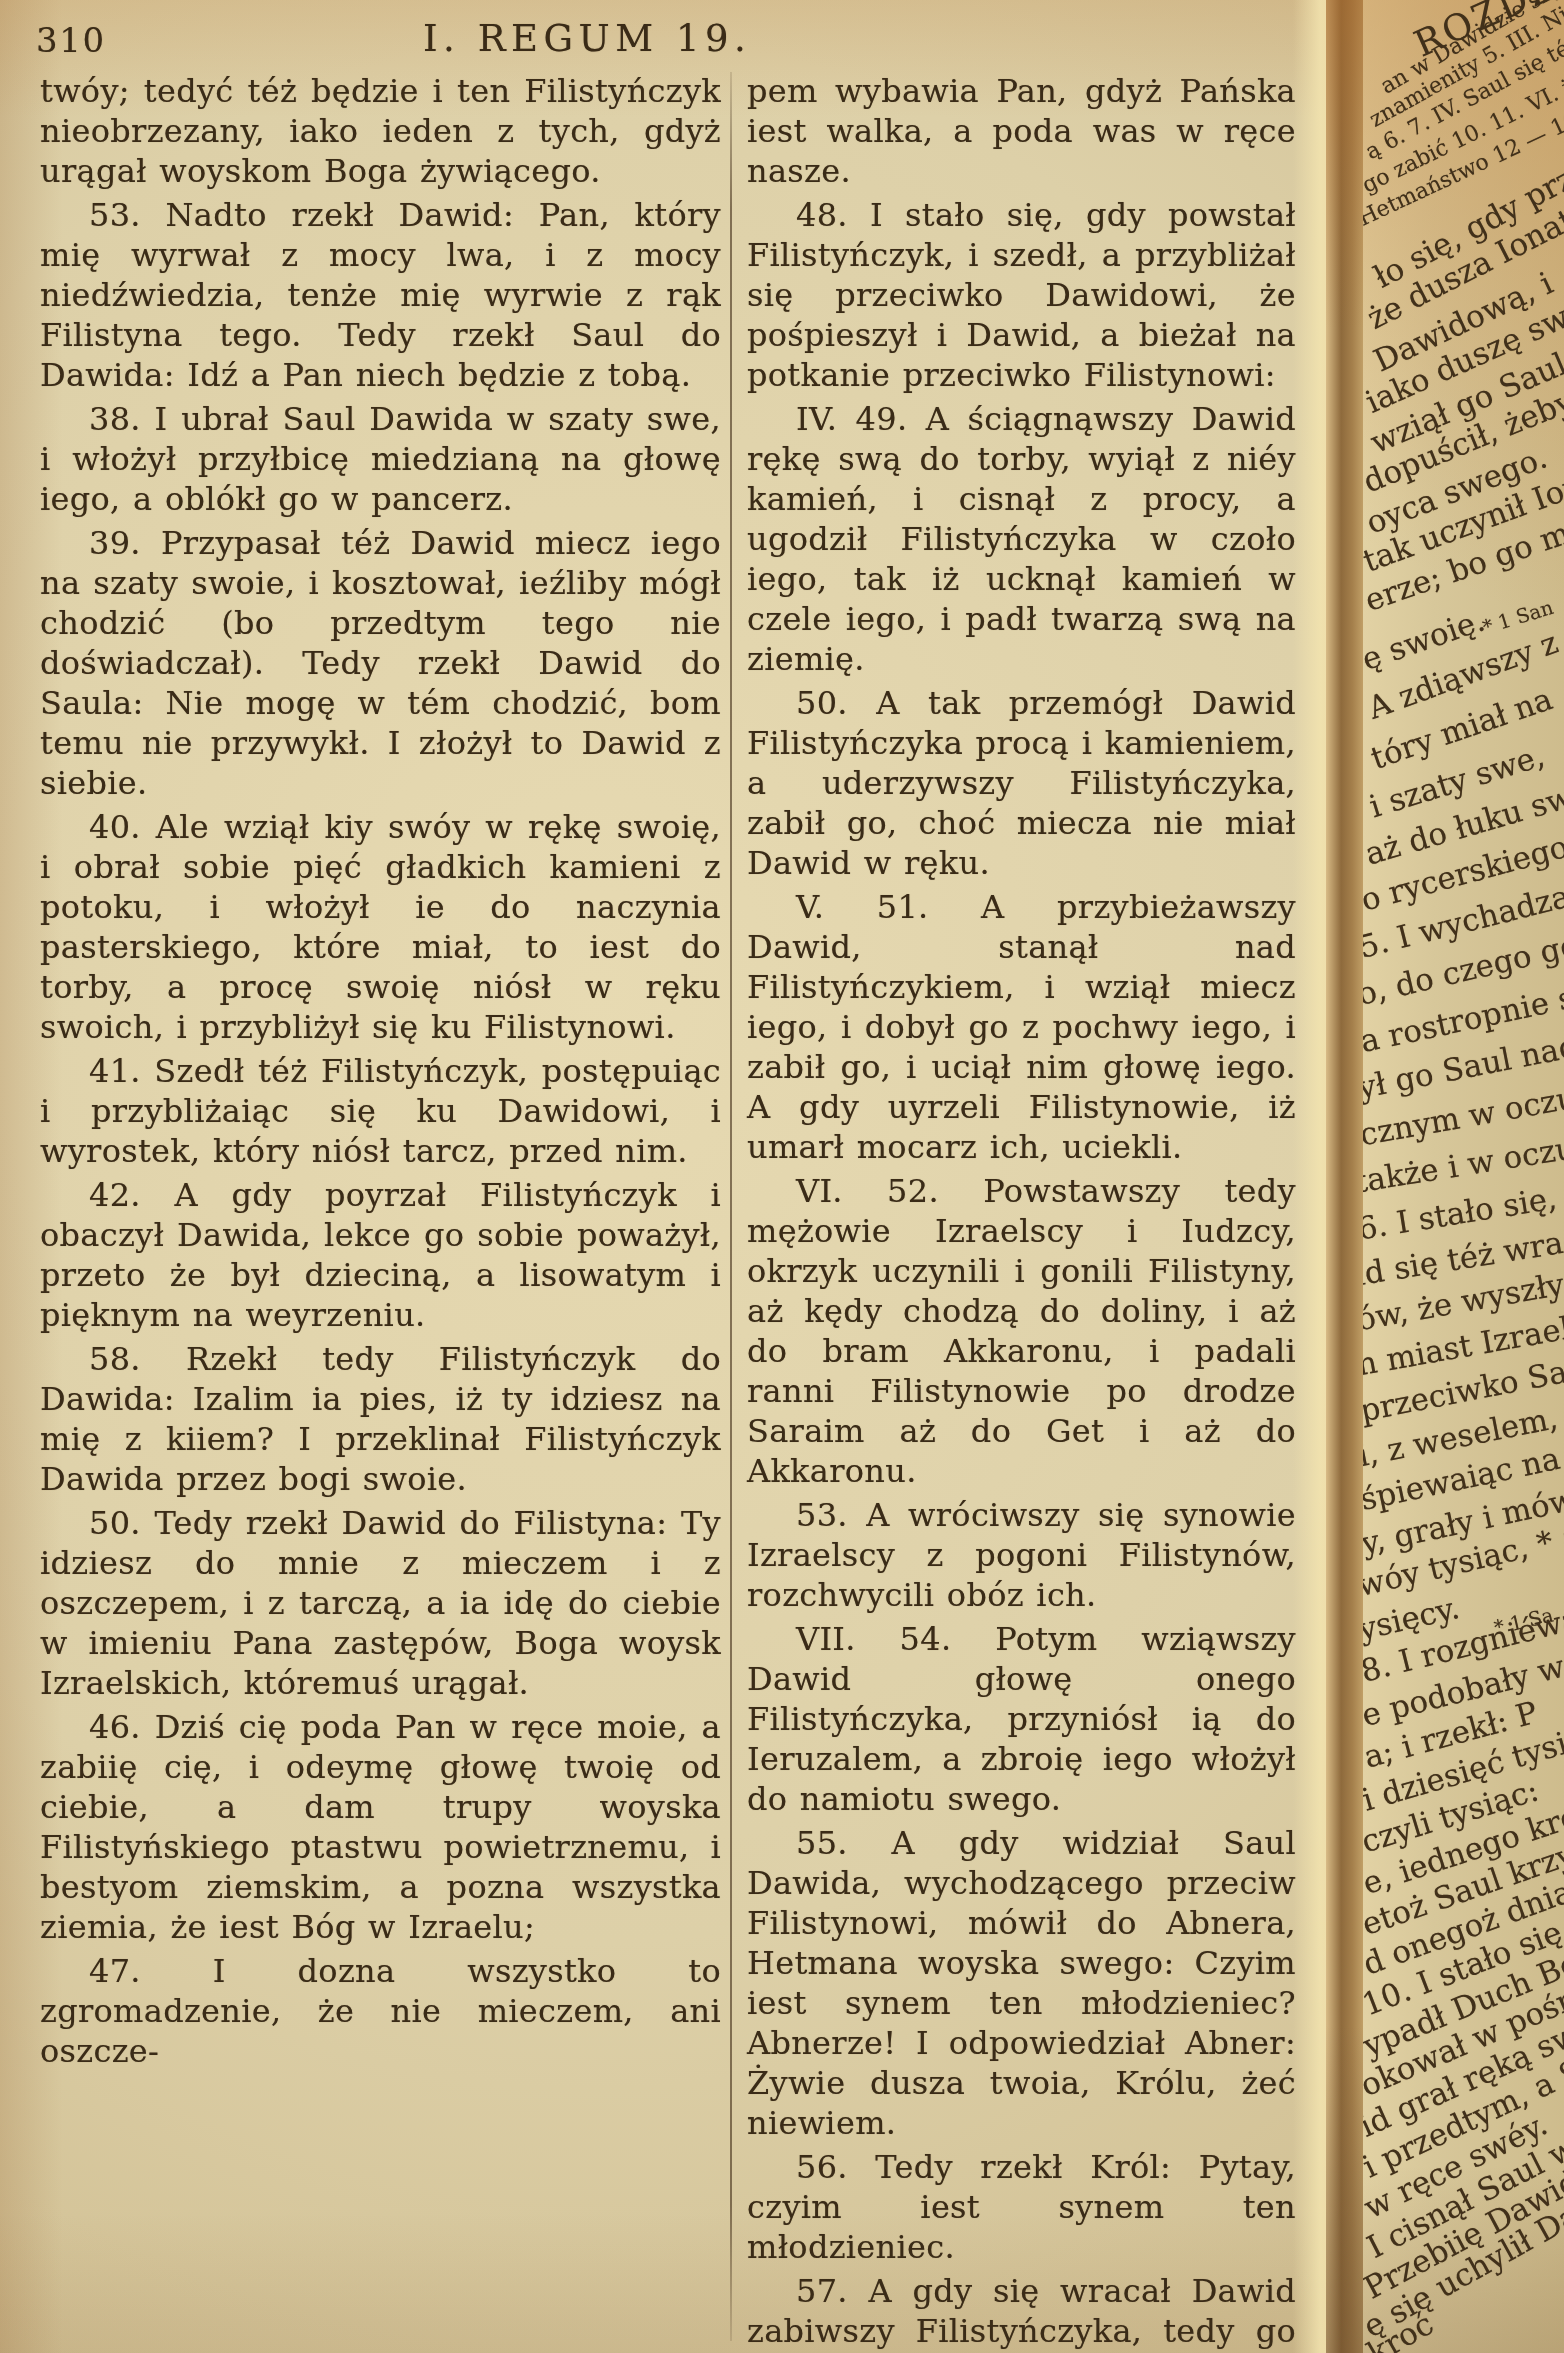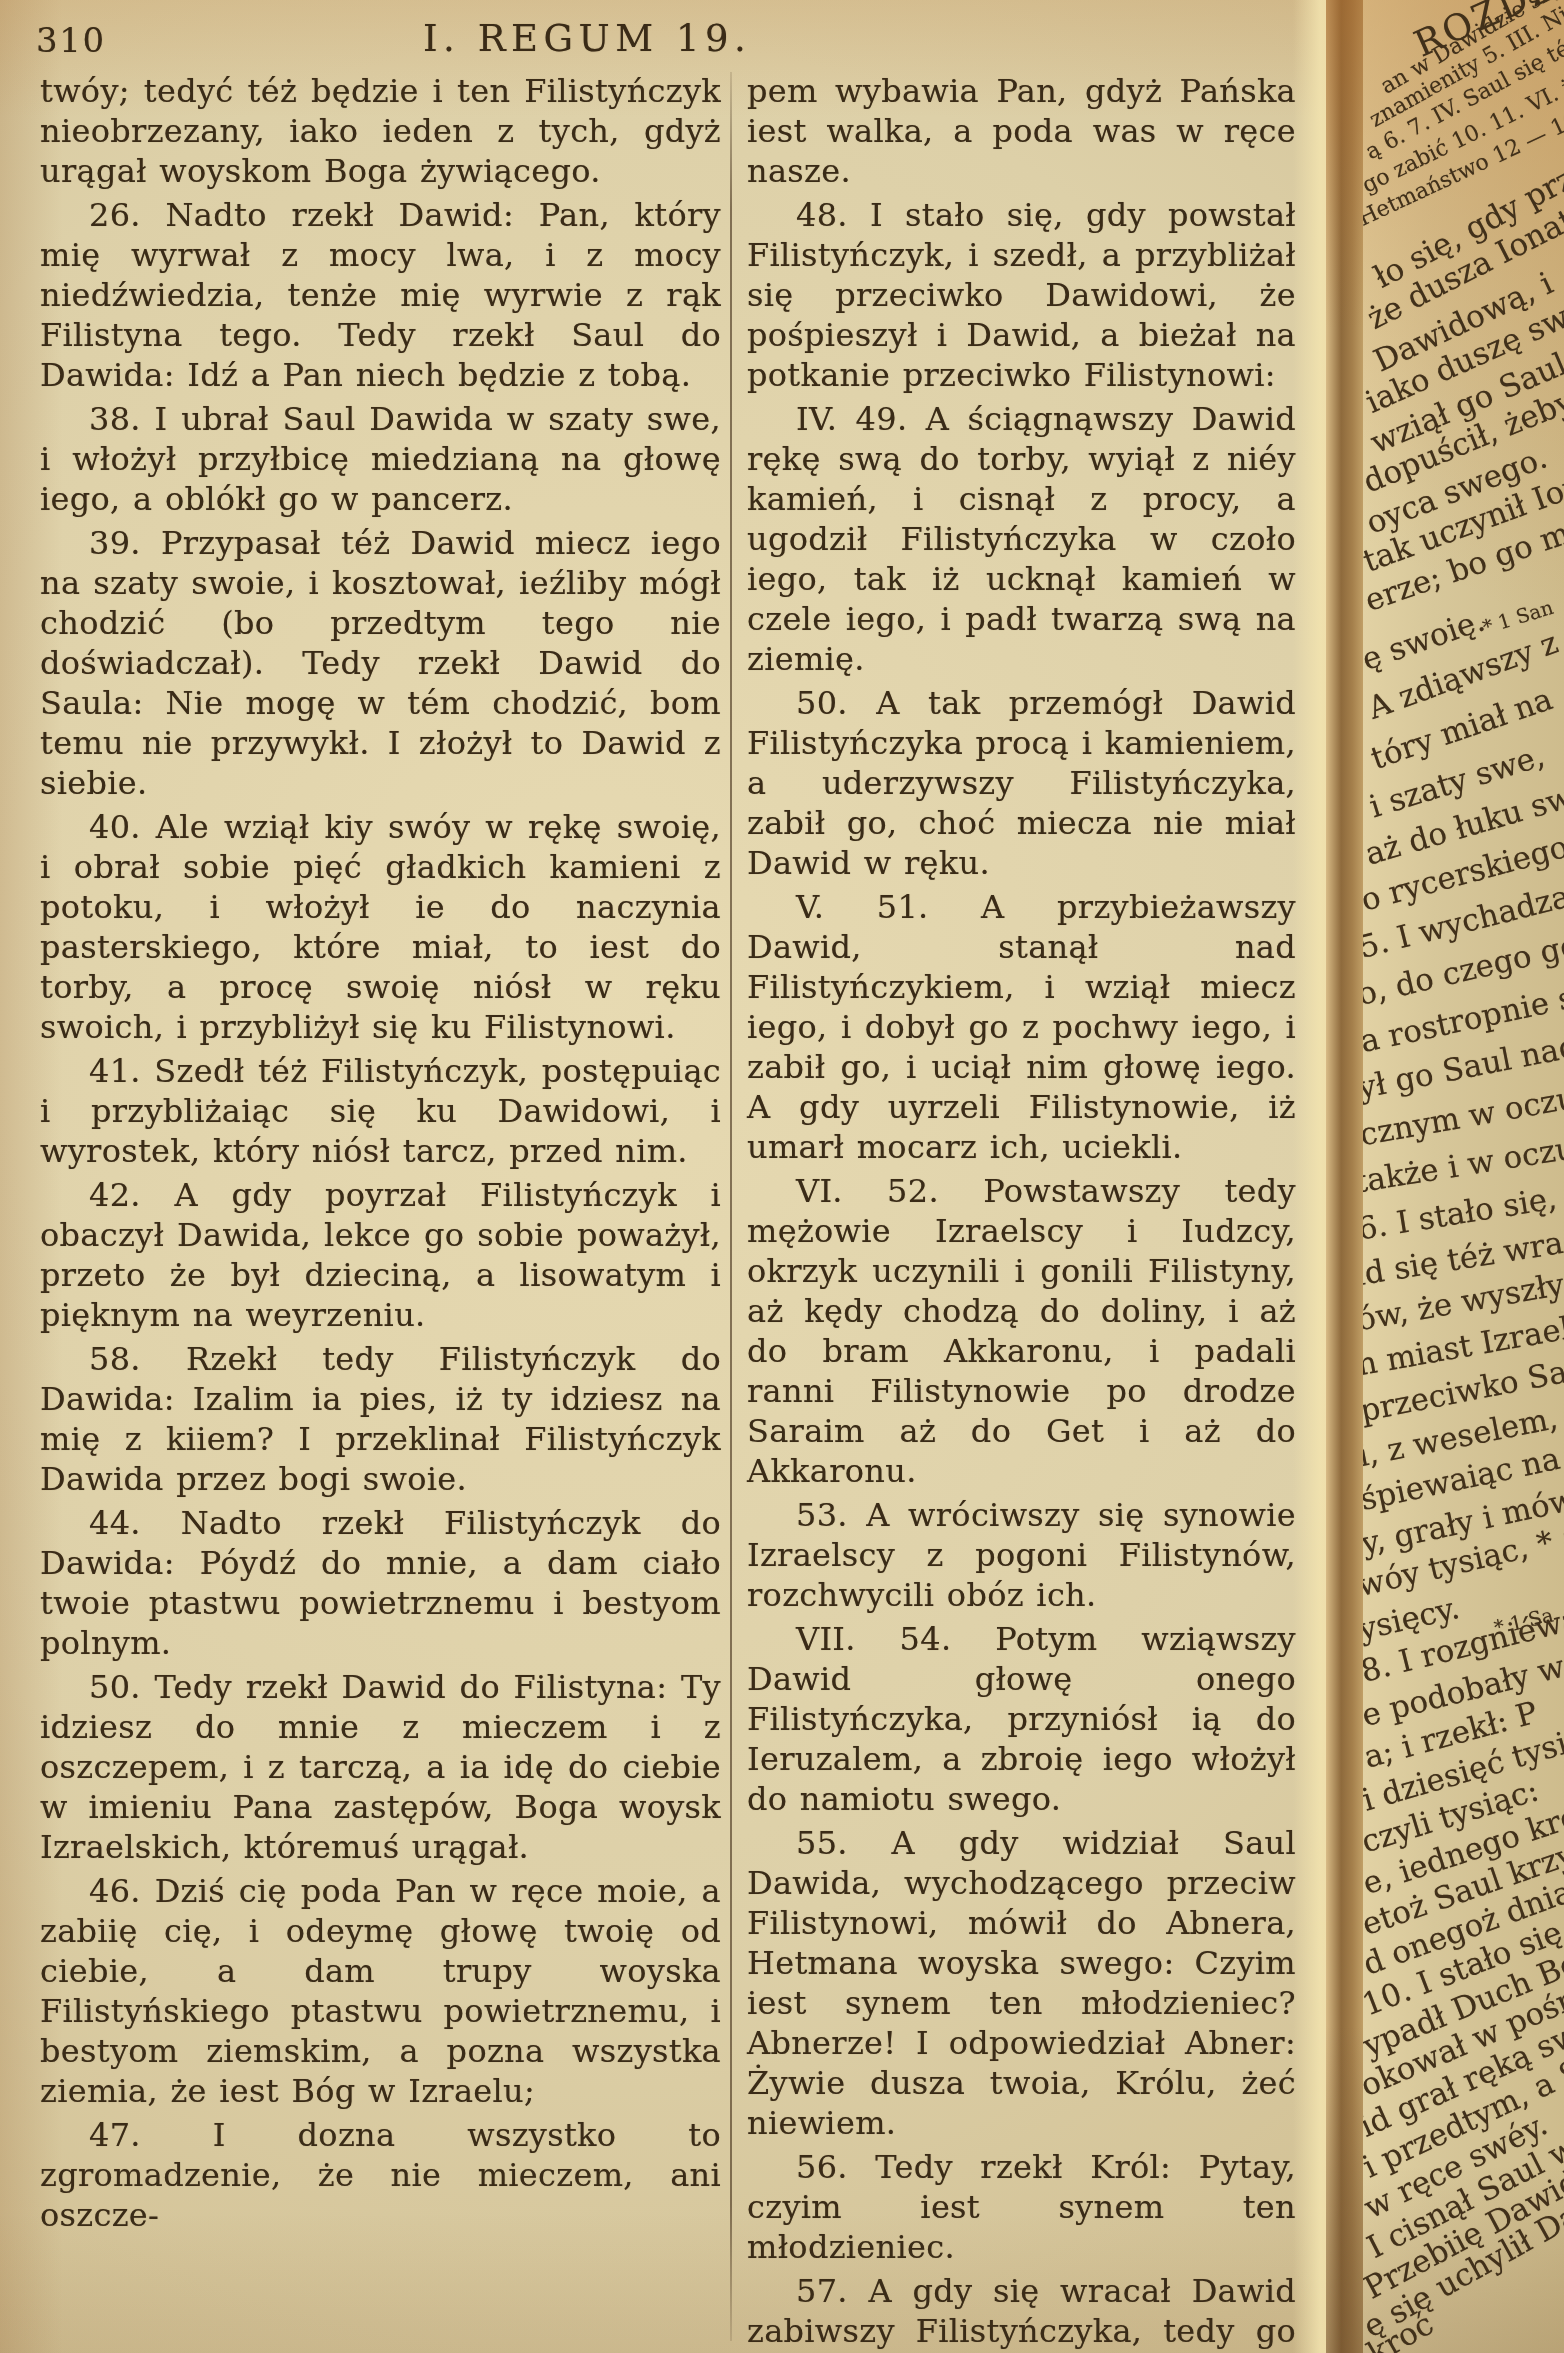--- a/index.html
+++ b/index.html
@@ -75,28 +75,27 @@
 </head>
 <body>
 
 <div id="scan">
 
   <div class="pagenum">310</div>
   <div class="running-title">I. REGUM 19.</div>
 
   <div class="col" id="col-left">
       <p>twóy; tedyć téż będzie i ten Filistyńczyk nieobrzezany, iako ieden z tych, gdyż urągał woyskom Boga żywiącego.</p>
-      <p class="ind">26. Nadto rzekł Dawid: Pan, który mię wyrwał z mocy lwa, i z mocy niedźwiedzia, tenże mię wyrwie z rąk Filistyna tego. Tedy rzekł Saul do Dawida: Idź a Pan niech będzie z tobą.</p>
+      <p class="ind">53. Nadto rzekł Dawid: Pan, który mię wyrwał z mocy lwa, i z mocy niedźwiedzia, tenże mię wyrwie z rąk Filistyna tego. Tedy rzekł Saul do Dawida: Idź a Pan niech będzie z tobą.</p>
       <p class="ind">38. I ubrał Saul Dawida w szaty swe, i włożył przyłbicę miedzianą na głowę iego, a oblókł go w pancerz.</p>
       <p class="ind">39. Przypasał téż Dawid miecz iego na szaty swoie, i kosztował, ieźliby mógł chodzić (bo przedtym tego nie doświadczał). Tedy rzekł Dawid do Saula: Nie mogę w tém chodzić, bom temu nie przywykł. I złożył to Dawid z siebie.</p>
       <p class="ind">40. Ale wziął kiy swóy w rękę swoię, i obrał sobie pięć gładkich kamieni z potoku, i włożył ie do naczynia pasterskiego, które miał, to iest do torby, a procę swoię niósł w ręku swoich, i przybliżył się ku Filistynowi.</p>
       <p class="ind">41. Szedł téż Filistyńczyk, postępuiąc i przybliżaiąc się ku Dawidowi, i wyrostek, który niósł tarcz, przed nim.</p>
       <p class="ind">42. A gdy poyrzał Filistyńczyk i obaczył Dawida, lekce go sobie poważył, przeto że był dzieciną, a lisowatym i pięknym na weyrzeniu.</p>
       <p class="ind">58. Rzekł tedy Filistyńczyk do Dawida: Izalim ia pies, iż ty idziesz na mię z kiiem? I przeklinał Filistyńczyk Dawida przez bogi swoie.</p>
-      <p class="ind">44. Nadto rzekł Filistyńczyk do Dawida: Póydź do mnie, a dam ciało twoie ptastwu powietrznemu i bestyom polnym.</p>
       <p class="ind">50. Tedy rzekł Dawid do Filistyna: Ty idziesz do mnie z mieczem i z oszczepem, i z tarczą, a ia idę do ciebie w imieniu Pana zastępów, Boga woysk Izraelskich, któremuś urągał.</p>
       <p class="ind">46. Dziś cię poda Pan w ręce moie, a zabiię cię, i odeymę głowę twoię od ciebie, a dam trupy woyska Filistyńskiego ptastwu powietrznemu, i bestyom ziemskim, a pozna wszystka ziemia, że iest Bóg w Izraelu;</p>
       <p class="ind">47. I dozna wszystko to zgromadzenie, że nie mieczem, ani oszcze-</p>
     </div>
   <div class="divider"></div>
   <div class="col" id="col-right">
       <p>pem wybawia Pan, gdyż Pańska iest walka, a poda was w ręce nasze.</p>
       <p class="ind">48. I stało się, gdy powstał Filistyńczyk, i szedł, a przybliżał się przeciwko Dawidowi, że pośpieszył i Dawid, a bieżał na potkanie przeciwko Filistynowi:</p>
       <p class="ind">IV. 49. A ściągnąwszy Dawid rękę swą do torby, wyiął z niéy kamień, i cisnął z procy, a ugodził Filistyńczyka w czoło iego, tak iż ucknął kamień w czele iego, i padł twarzą swą na ziemię.</p>
       <p class="ind">50. A tak przemógł Dawid Filistyńczyka procą i kamieniem, a uderzywszy Filistyńczyka, zabił go, choć miecza nie miał Dawid w ręku.</p>

